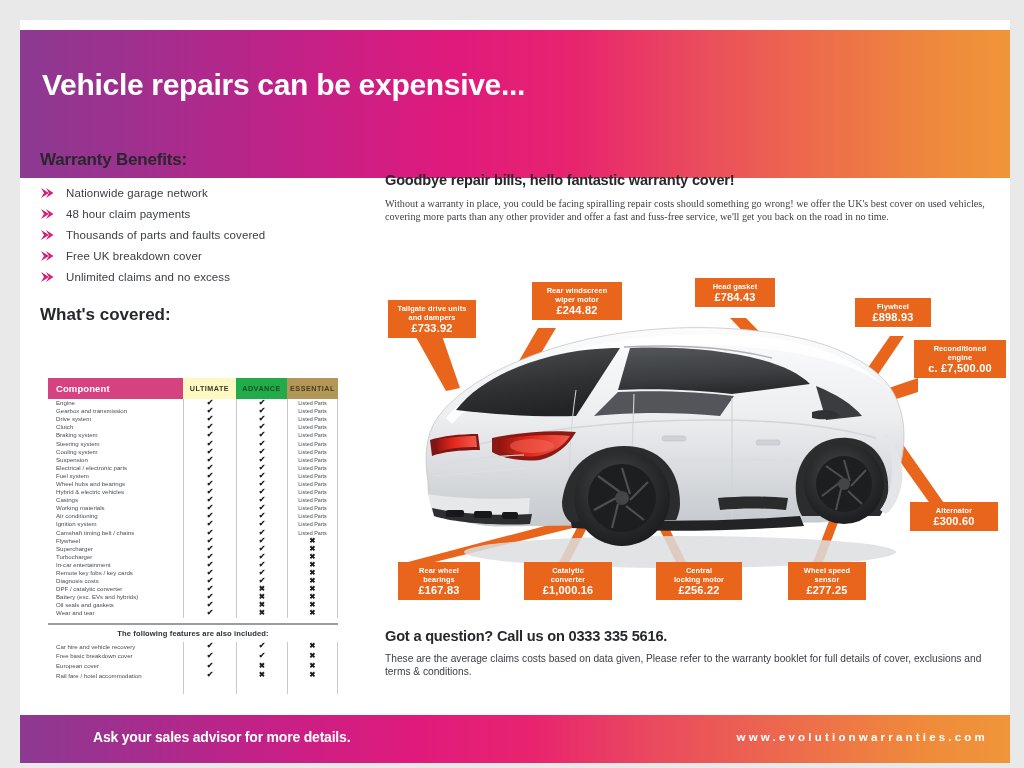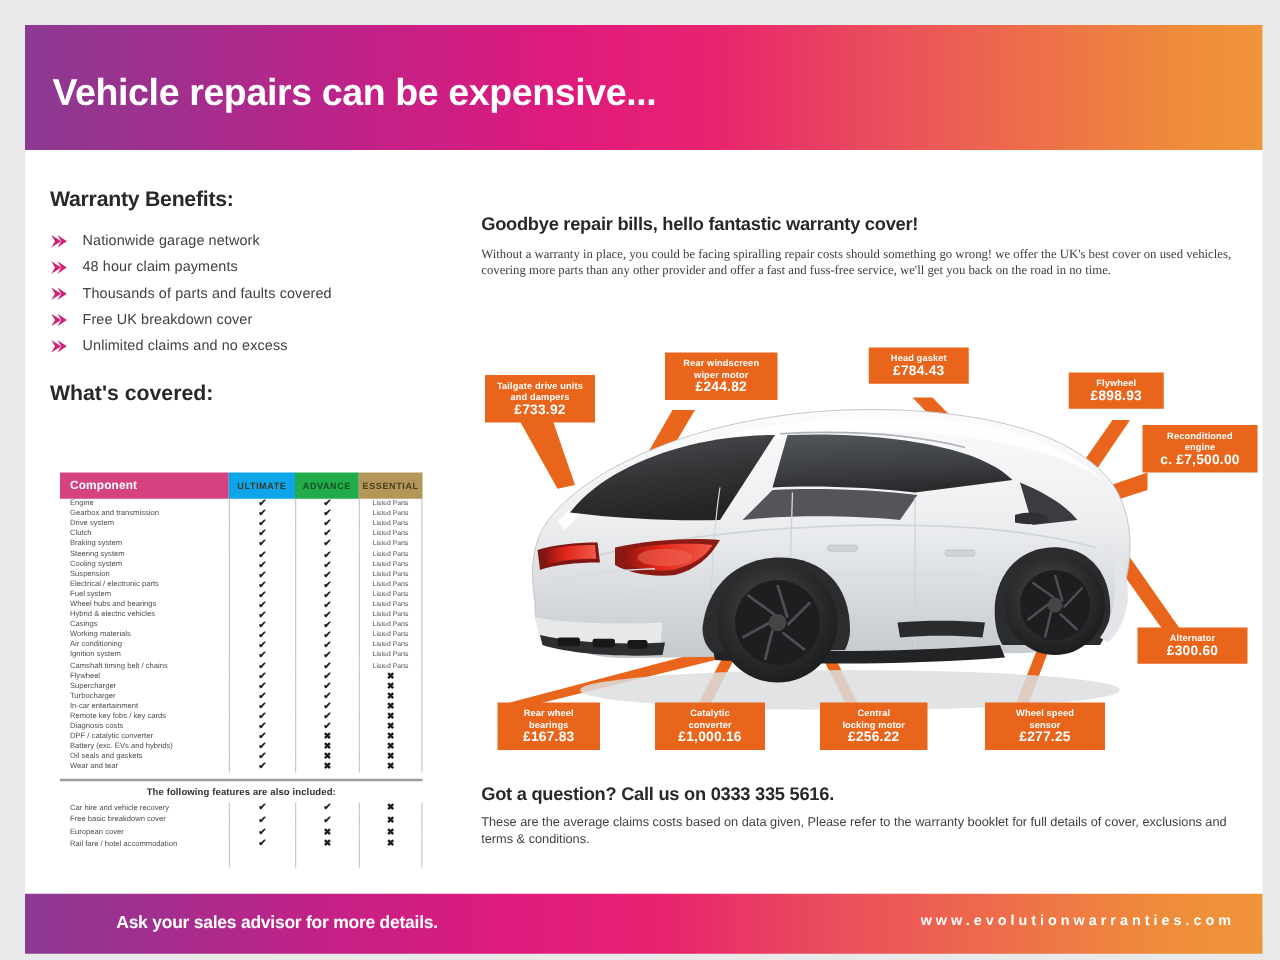--- a/index.html
+++ b/index.html
@@ -10,21 +10,21 @@
     overflow: hidden;
   }
   .page {
     position: absolute; left: 20px; top: 20px;
     width: 990px; height: 730px;
     background: #ffffff;
   }
 
   
   .header {
-    position: absolute; left: 0; top: 0; width: 990px; height: 100px;
+    position: absolute; left: 0; top: 10px; width: 990px; height: 148px;
     background: linear-gradient(to right,
        #8c3a92 0%, #a02f8e 12%, #c32187 28%, #e01a7c 44%,
        #e8246f 56%, #ea4a5e 68%, #ed6b4c 80%, #ef8c3a 94%, #f0953a 100%);
   }
   .header-title {
     position: absolute; left: 22px; top: 38px;
     font-size: 30px; font-weight: 600; color: #ffffff;
     letter-spacing: -0.3px;
   }
 
@@ -53,21 +53,21 @@
   .tbl-head { display: flex; height: 21px; }
   .th {
     display: flex; align-items: center; justify-content: center;
     font-size: 7.2px; font-weight: 700; letter-spacing: 0.5px;
   }
   .th-component {
     width: 135px; justify-content: flex-start; padding-left: 8px;
     background: #d6427f; color: #ffffff;
     font-size: 9.5px; letter-spacing: 0.1px;
   }
-  .th-ultimate { width: 53px; background: #0ea5e9; color: #3a3a2a; }
+  .th-ultimate { width: 53px; background: #fef9c3; color: #3a3a2a; }
   .th-advance  { width: 51px; background: #22ab4b; color: #12521f; }
   .th-essential{ width: 51px; background: #b39758; color: #4a3d20; }
 
   .tbl-body { position: relative; }
   .trow { display: flex; height: 8.1px; align-items: center; }
   .c-name {
     width: 135px; padding-left: 8px;
     font-size: 6.1px; color: #4a4d52; line-height: 8px; white-space: nowrap;
   }
   .c-mark {
@@ -796,21 +796,21 @@
     <div class="callout" style="left:144px; top:292px; width:88px;">
       <div class="cl-name">Catalytic<br>converter</div>
       <div class="cl-price">£1,000.16</div>
     </div>
 
     <div class="callout" style="left:276px; top:292px; width:86px;">
       <div class="cl-name">Central<br>locking motor</div>
       <div class="cl-price">£256.22</div>
     </div>
 
-    <div class="callout" style="left:408px; top:292px; width:96px;">
+    <div class="callout" style="left:408px; top:292px; width:78px;">
       <div class="cl-name">Wheel speed<br>sensor</div>
       <div class="cl-price">£277.25</div>
     </div>
   </div>
 
   <div class="bottom-block">
     <div class="bb-title">Got a question? Call us on 0333 335 5616.</div>
     <div class="bb-body">These are the average claims costs based on data given, Please refer to the warranty booklet for full details of cover, exclusions and terms &amp; conditions.</div>
   </div>
 

